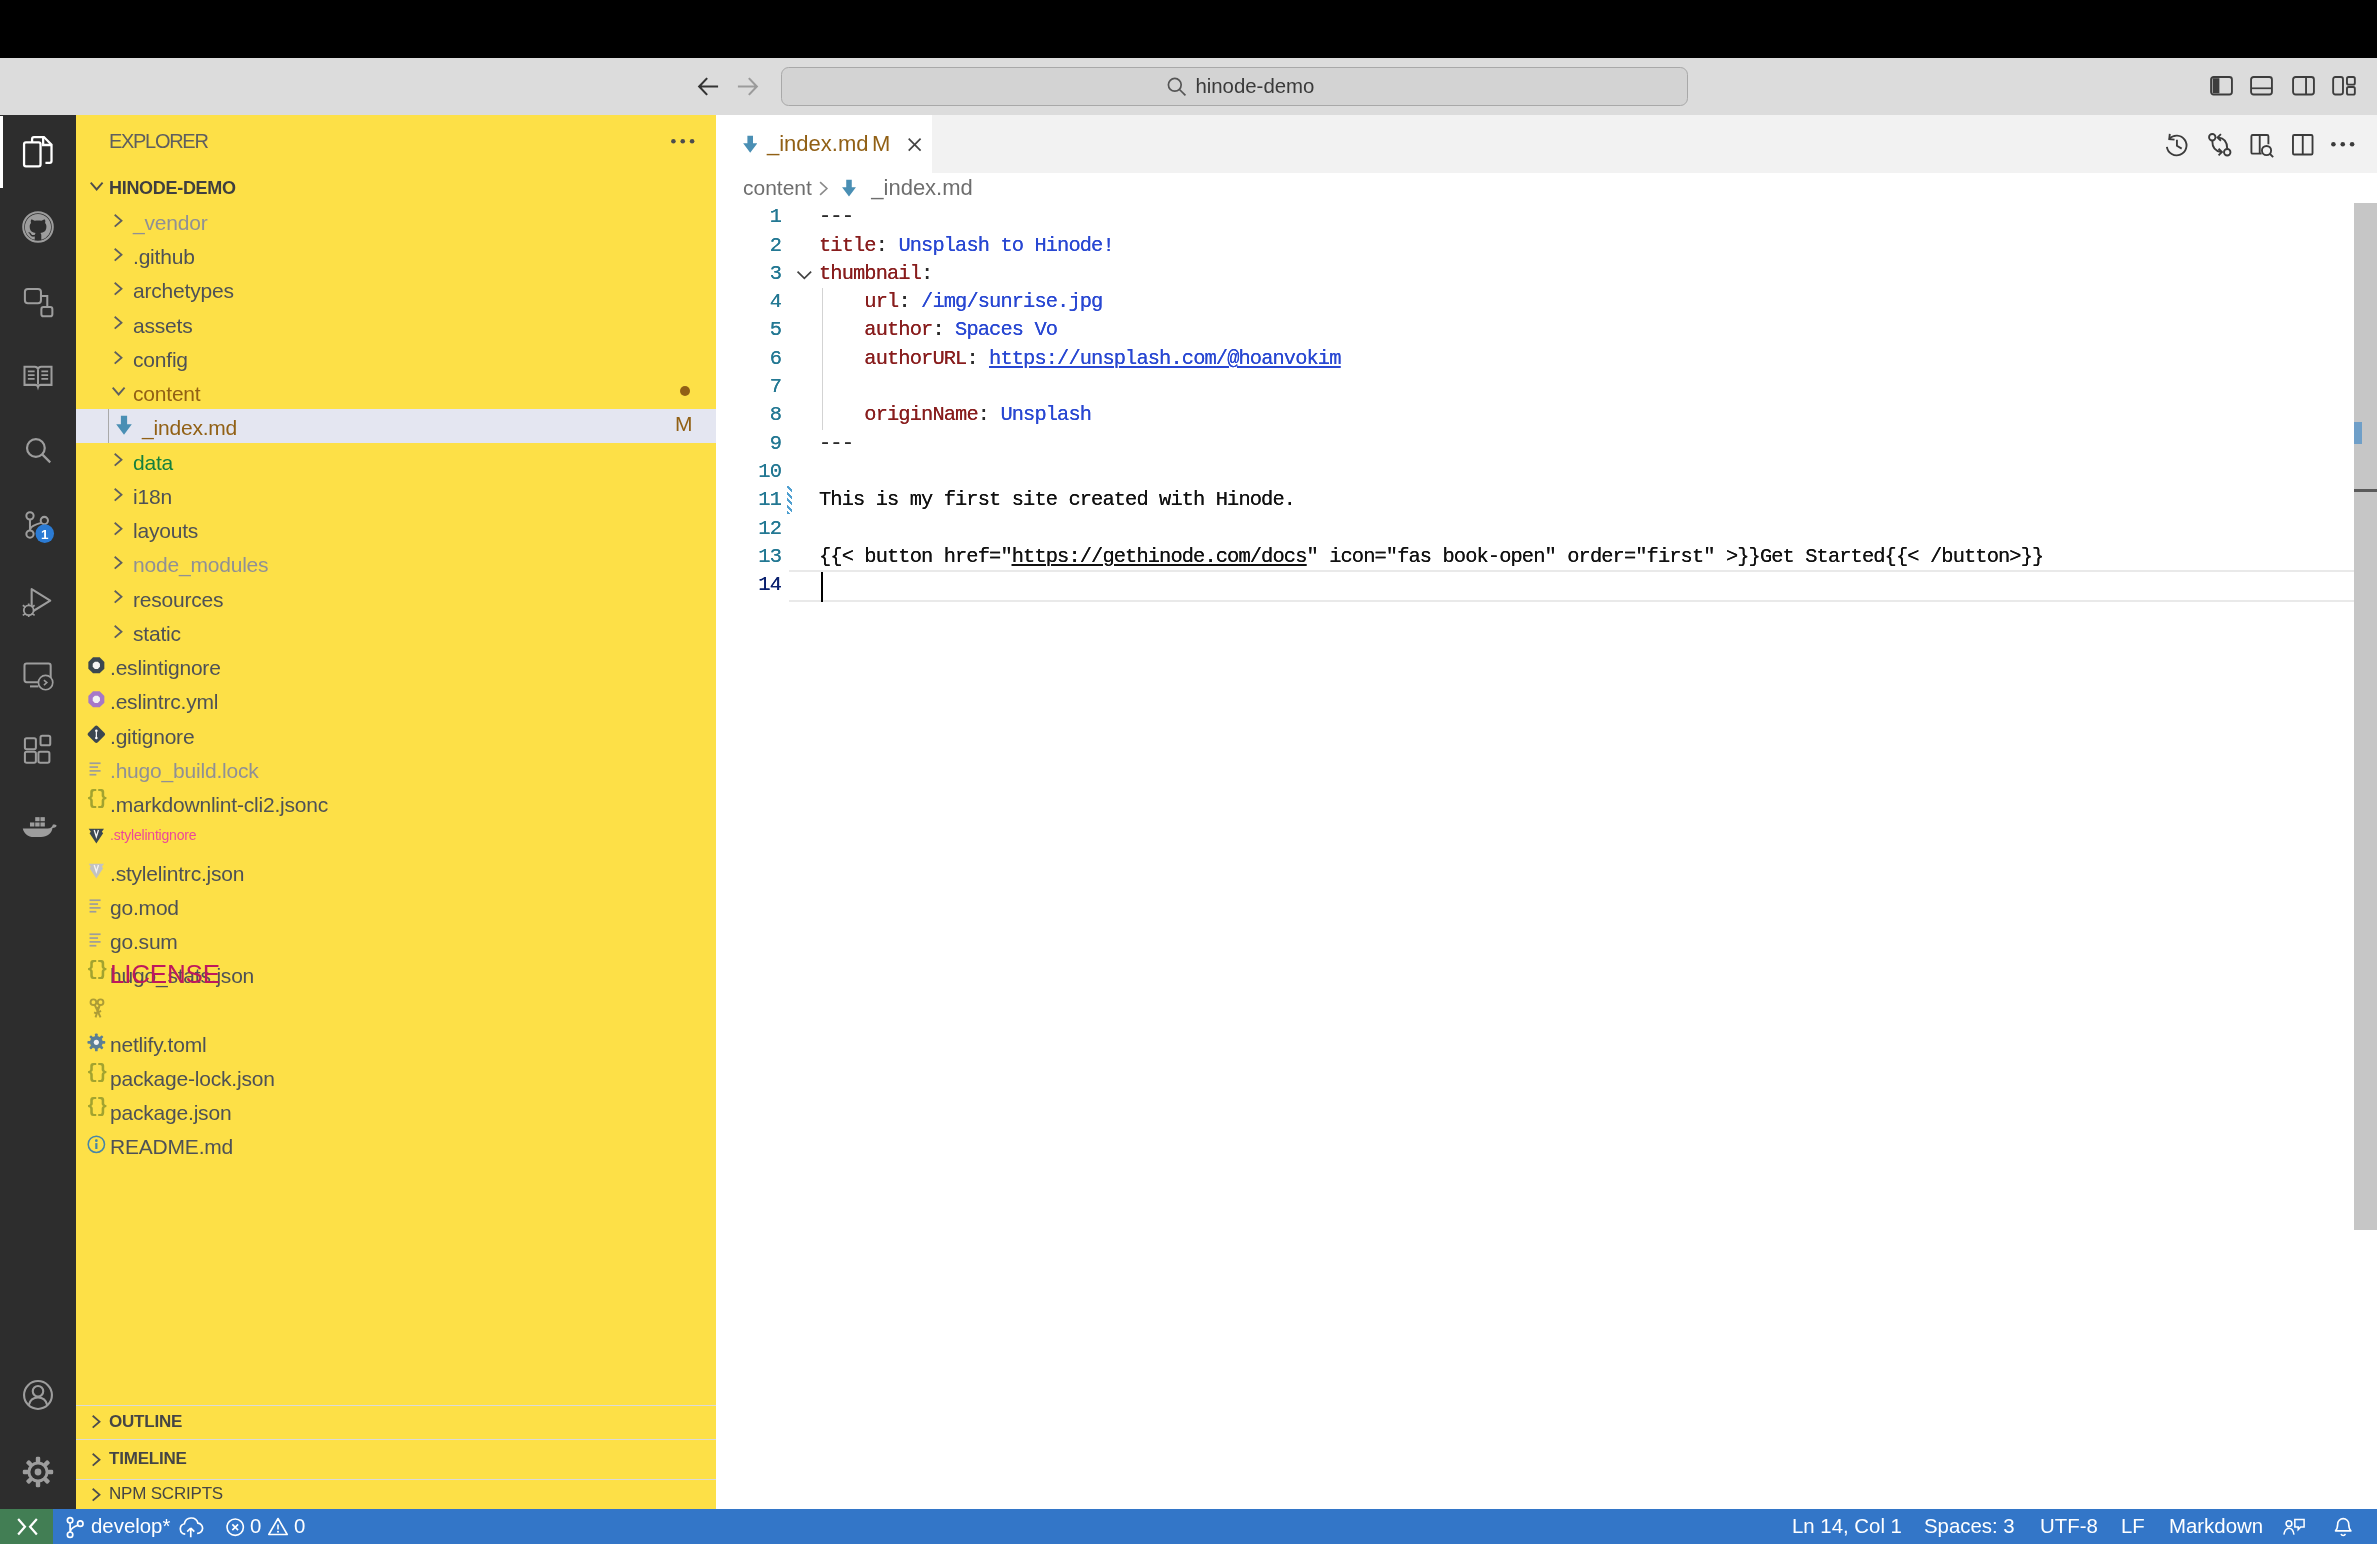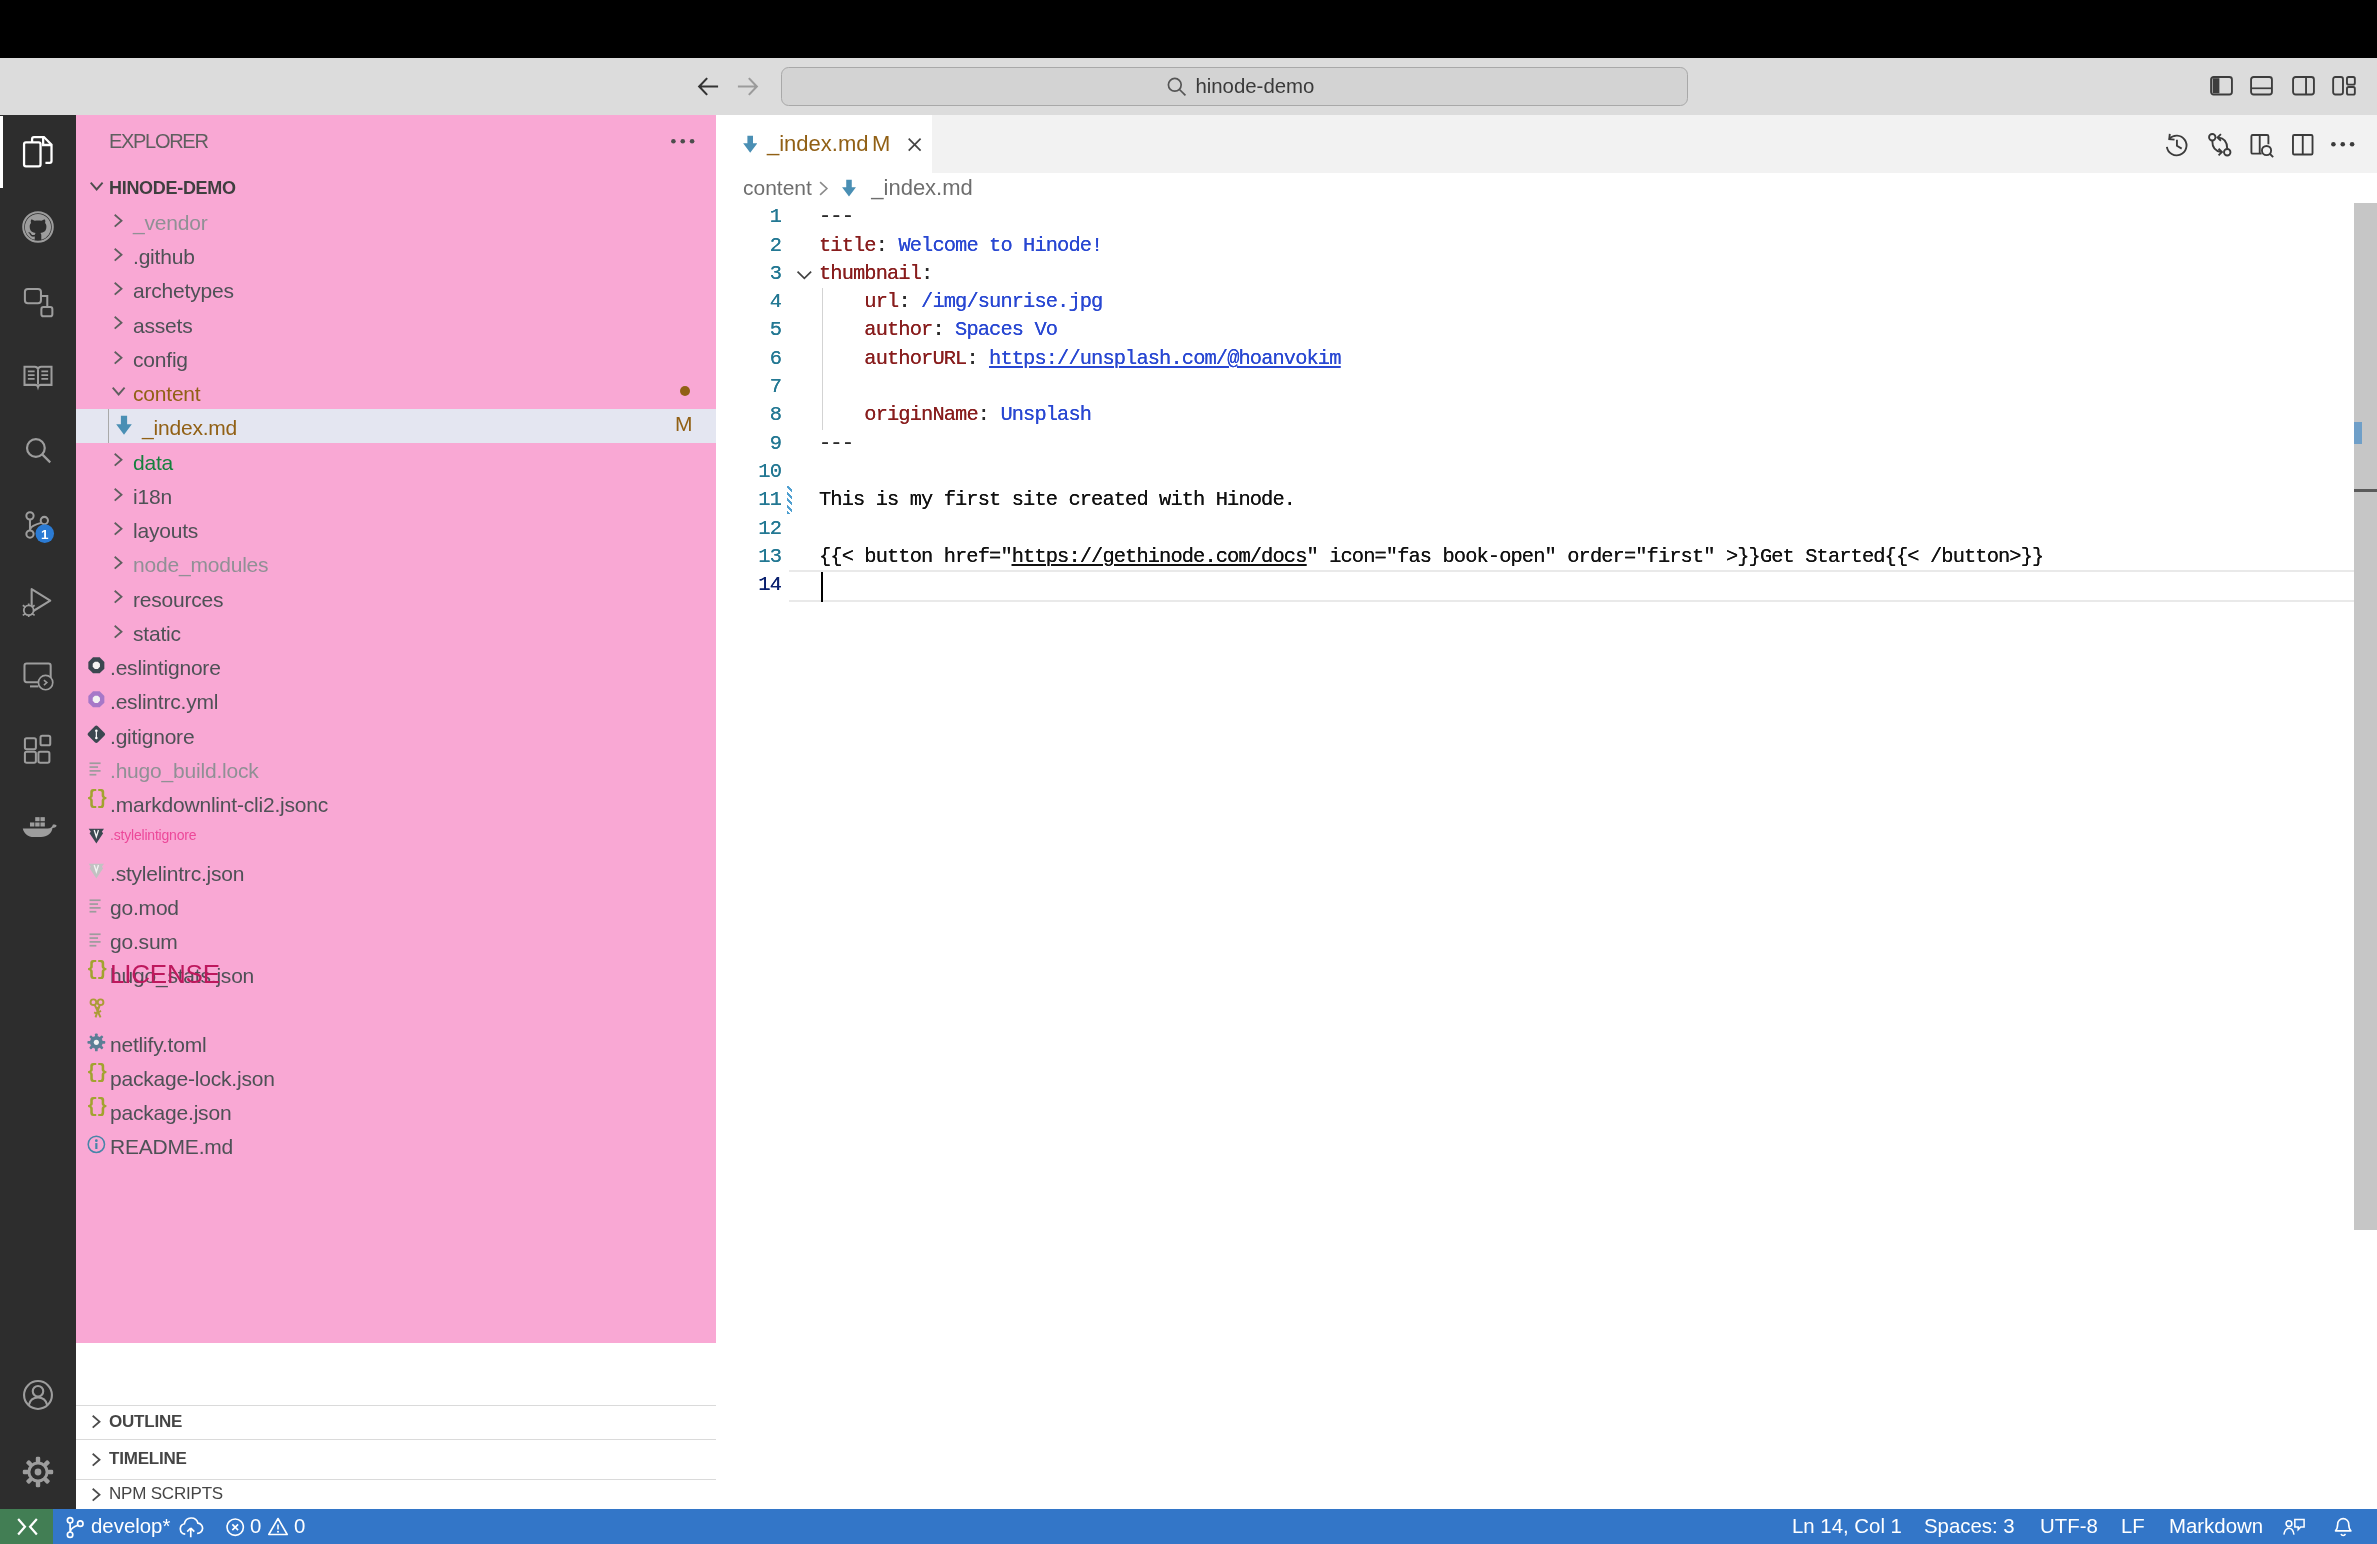--- a/index.html
+++ b/index.html
@@ -4,21 +4,21 @@
 *{margin:0;padding:0;box-sizing:border-box}
 html,body{width:2377px;height:1545px;overflow:hidden;background:#fff;
   font-family:"Liberation Sans",sans-serif;}
 .abs{position:absolute}
 #black{left:0;top:0;width:2377px;height:58px;background:#000000}
 #title{left:0;top:58px;width:2377px;height:57px;background:#dcdcdc}
 #search{left:781px;top:67px;width:907px;height:39px;background:#d3d3d3;padding-left:10.2px;
   border:1.3px solid #a8a8a8;border-radius:7.6px;display:flex;align-items:center;
   justify-content:center;color:#3a3a3a;font-size:20.4px}
 #act{left:0;top:115px;width:76px;height:1394px;background:#2d2d2d}
-#sb{left:76px;top:115px;width:640px;height:1228px;background:#f9a8d4;
+#sb{left:76px;top:115px;width:640px;height:1394px;background:#fde047;
   color:#4e5156;font-size:22px}
 #tabstrip{left:716px;top:115px;width:1662px;height:59px;background:#f2f2f2;
   border-bottom:0.8px solid #e8e8e8}
 #tab{left:716px;top:115px;width:216px;height:59px;background:#ffffff;
   display:flex;align-items:center;font-size:22px}
 #bread{left:716px;top:173px;width:1662px;height:30px;background:#fff;
   color:#6e6e6e;font-size:21px;display:flex;align-items:center}
 #editor{left:716px;top:203px;width:1662px;height:1306px;background:#fff}
 .cl{position:absolute;height:28px;line-height:28px;white-space:pre;
   font-family:"Liberation Mono",monospace;font-size:20.4px;letter-spacing:-0.9px;text-shadow:0 0 0.5px currentColor;}
@@ -385,21 +385,21 @@
 <path d="M5.8 1 h7.4 v10 h5.6 L9.5 23.5 L0.2 11 h5.6 z" fill="#4a8fb4"></path>
     </svg>
 <span style="font-size:22px">_index.md</span>
 </div>
 <div id="editor" class="abs">
 <div class="abs" style="left:73px;top:367px;width:1565px;height:1.7px;background:#e9e9e9"></div>
 <div class="abs" style="left:73px;top:397px;width:1565px;height:1.7px;background:#e9e9e9"></div>
 <div class="cl num" style="top:0.2px;">1</div>
 <div class="cl ct" style="top:0.2px"><span class="pu">---</span></div>
 <div class="cl num" style="top:28.5px;">2</div>
-<div class="cl ct" style="top:28.5px"><span class="k">title</span><span class="pu">:</span> <span class="s">Welcome to Hinode!</span></div>
+<div class="cl ct" style="top:28.5px"><span class="k">title</span><span class="pu">:</span> <span class="s">Unsplash to Hinode!</span></div>
 <div class="cl num" style="top:57px;">3</div>
 <div class="cl ct" style="top:57px"><span class="k">thumbnail</span><span class="pu">:</span></div>
 <div class="cl num" style="top:85px;">4</div>
 <div class="cl ct" style="top:85px">    <span class="k">url</span><span class="pu">:</span> <span class="s">/img/sunrise.jpg</span></div>
 <div class="cl num" style="top:113px;">5</div>
 <div class="cl ct" style="top:113px">    <span class="k">author</span><span class="pu">:</span> <span class="s">Spaces Vo</span></div>
 <div class="cl num" style="top:142px;">6</div>
 <div class="cl ct" style="top:142px">    <span class="k">authorURL</span><span class="pu">:</span> <span class="lk">https://unsplash.com/@hoanvokim</span></div>
 <div class="cl num" style="top:170px;">7</div>
 <div class="cl num" style="top:198px;">8</div>

